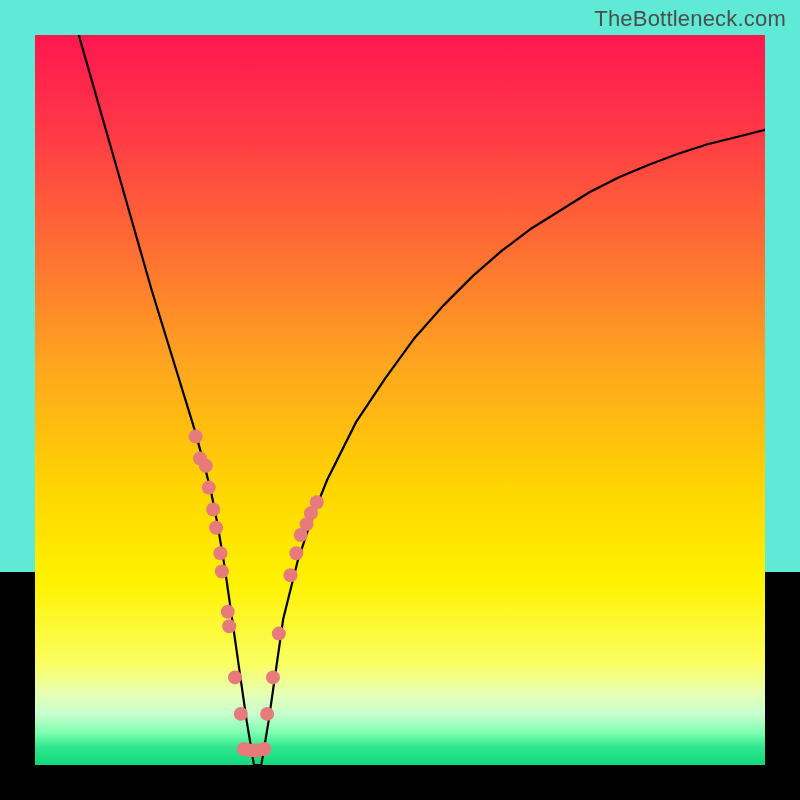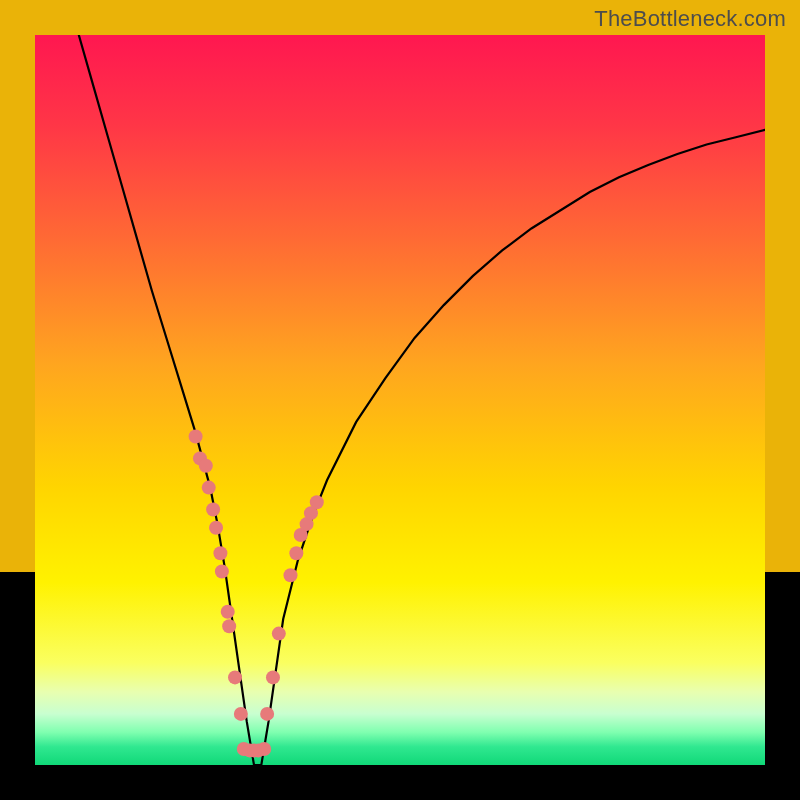--- a/index.html
+++ b/index.html
@@ -10,21 +10,21 @@
     background: #000;
     font-family: Arial, Helvetica, sans-serif;
     overflow: hidden;
   }
   .frame {
     position: absolute;
     top: 0;
     left: 0;
     width: 800px;
     height: 572px;
-    background: #eab308;
+    background: #5eead4;
   }
   .plot-area {
     position: absolute;
     top: 35px;
     left: 35px;
     width: 730px;
     height: 730px;
     overflow: hidden;
   }
   .gradient-bg {

